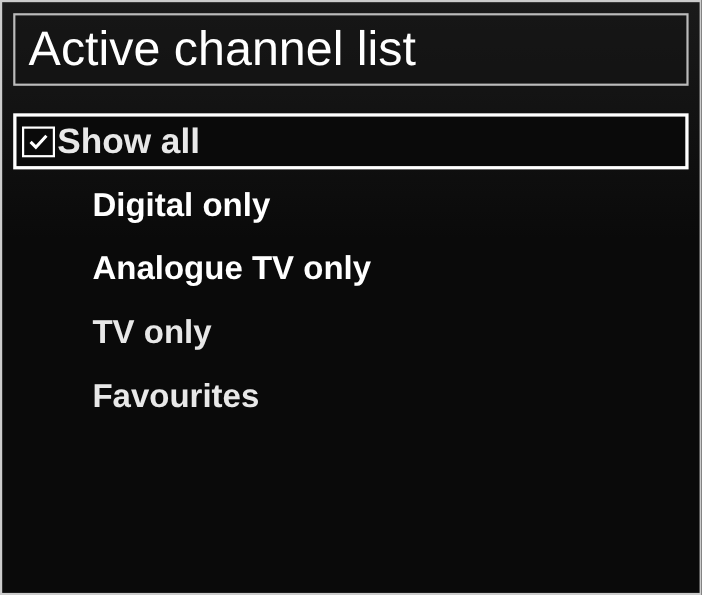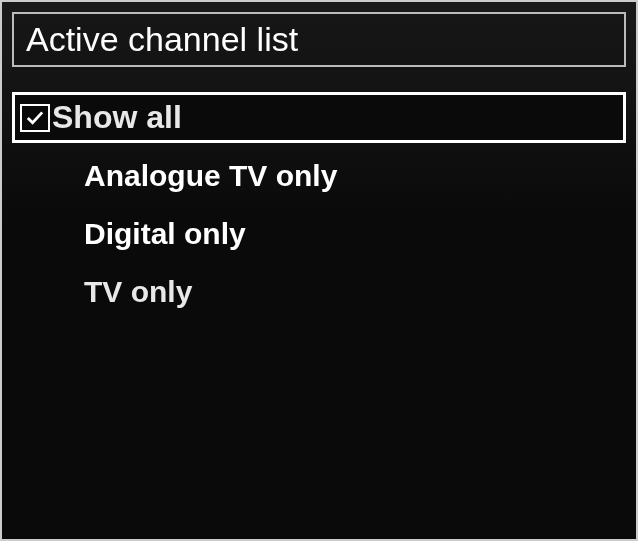--- a/index.html
+++ b/index.html
@@ -22,21 +22,21 @@
       padding: 10px;
       background: linear-gradient(to bottom, #1a1a1a 0%, #0a0a0a 40%, #0a0a0a 100%);
     }
     .title-bar {
       border: 2px solid #bbbbbb;
       padding: 6px 12px;
       margin-bottom: 25px;
       background: rgba(20, 20, 20, 0.6);
     }
     .title-text {
-      font-size: 34px;
+      font-size: 44px;
       font-weight: normal;
       color: #ffffff;
       font-stretch: condensed;
     }
     .list-container {
       padding: 0;
     }
     .list-item {
       display: flex;
       align-items: center;
@@ -95,28 +95,31 @@
     <div class="list-item selected">
       <span class="checkbox">
         <svg class="checkmark" viewBox="0 0 24 20" fill="none" stroke="#ffffff" stroke-width="3.5">
           <polyline points="3,10 9,16 21,3"></polyline>
         </svg>
       </span>
       <span class="item-label">Show all</span>
     </div>
 
     <div class="list-item">
-      <span class="item-label bold-item">Analogue TV only</span>
+      <span class="item-label bold-item">Digital only</span>
     </div>
 
     <div class="list-item">
-      <span class="item-label bold-item">Digital only</span>
+      <span class="item-label bold-item">Analogue TV only</span>
     </div>
 
     <div class="list-item">
       <span class="item-label">TV only</span>
     </div>
 
 
 
+    <div class="list-item">
+      <span class="item-label">Favourites</span>
+    </div>
 
   </div>
 </div>
 
 </body></html>

